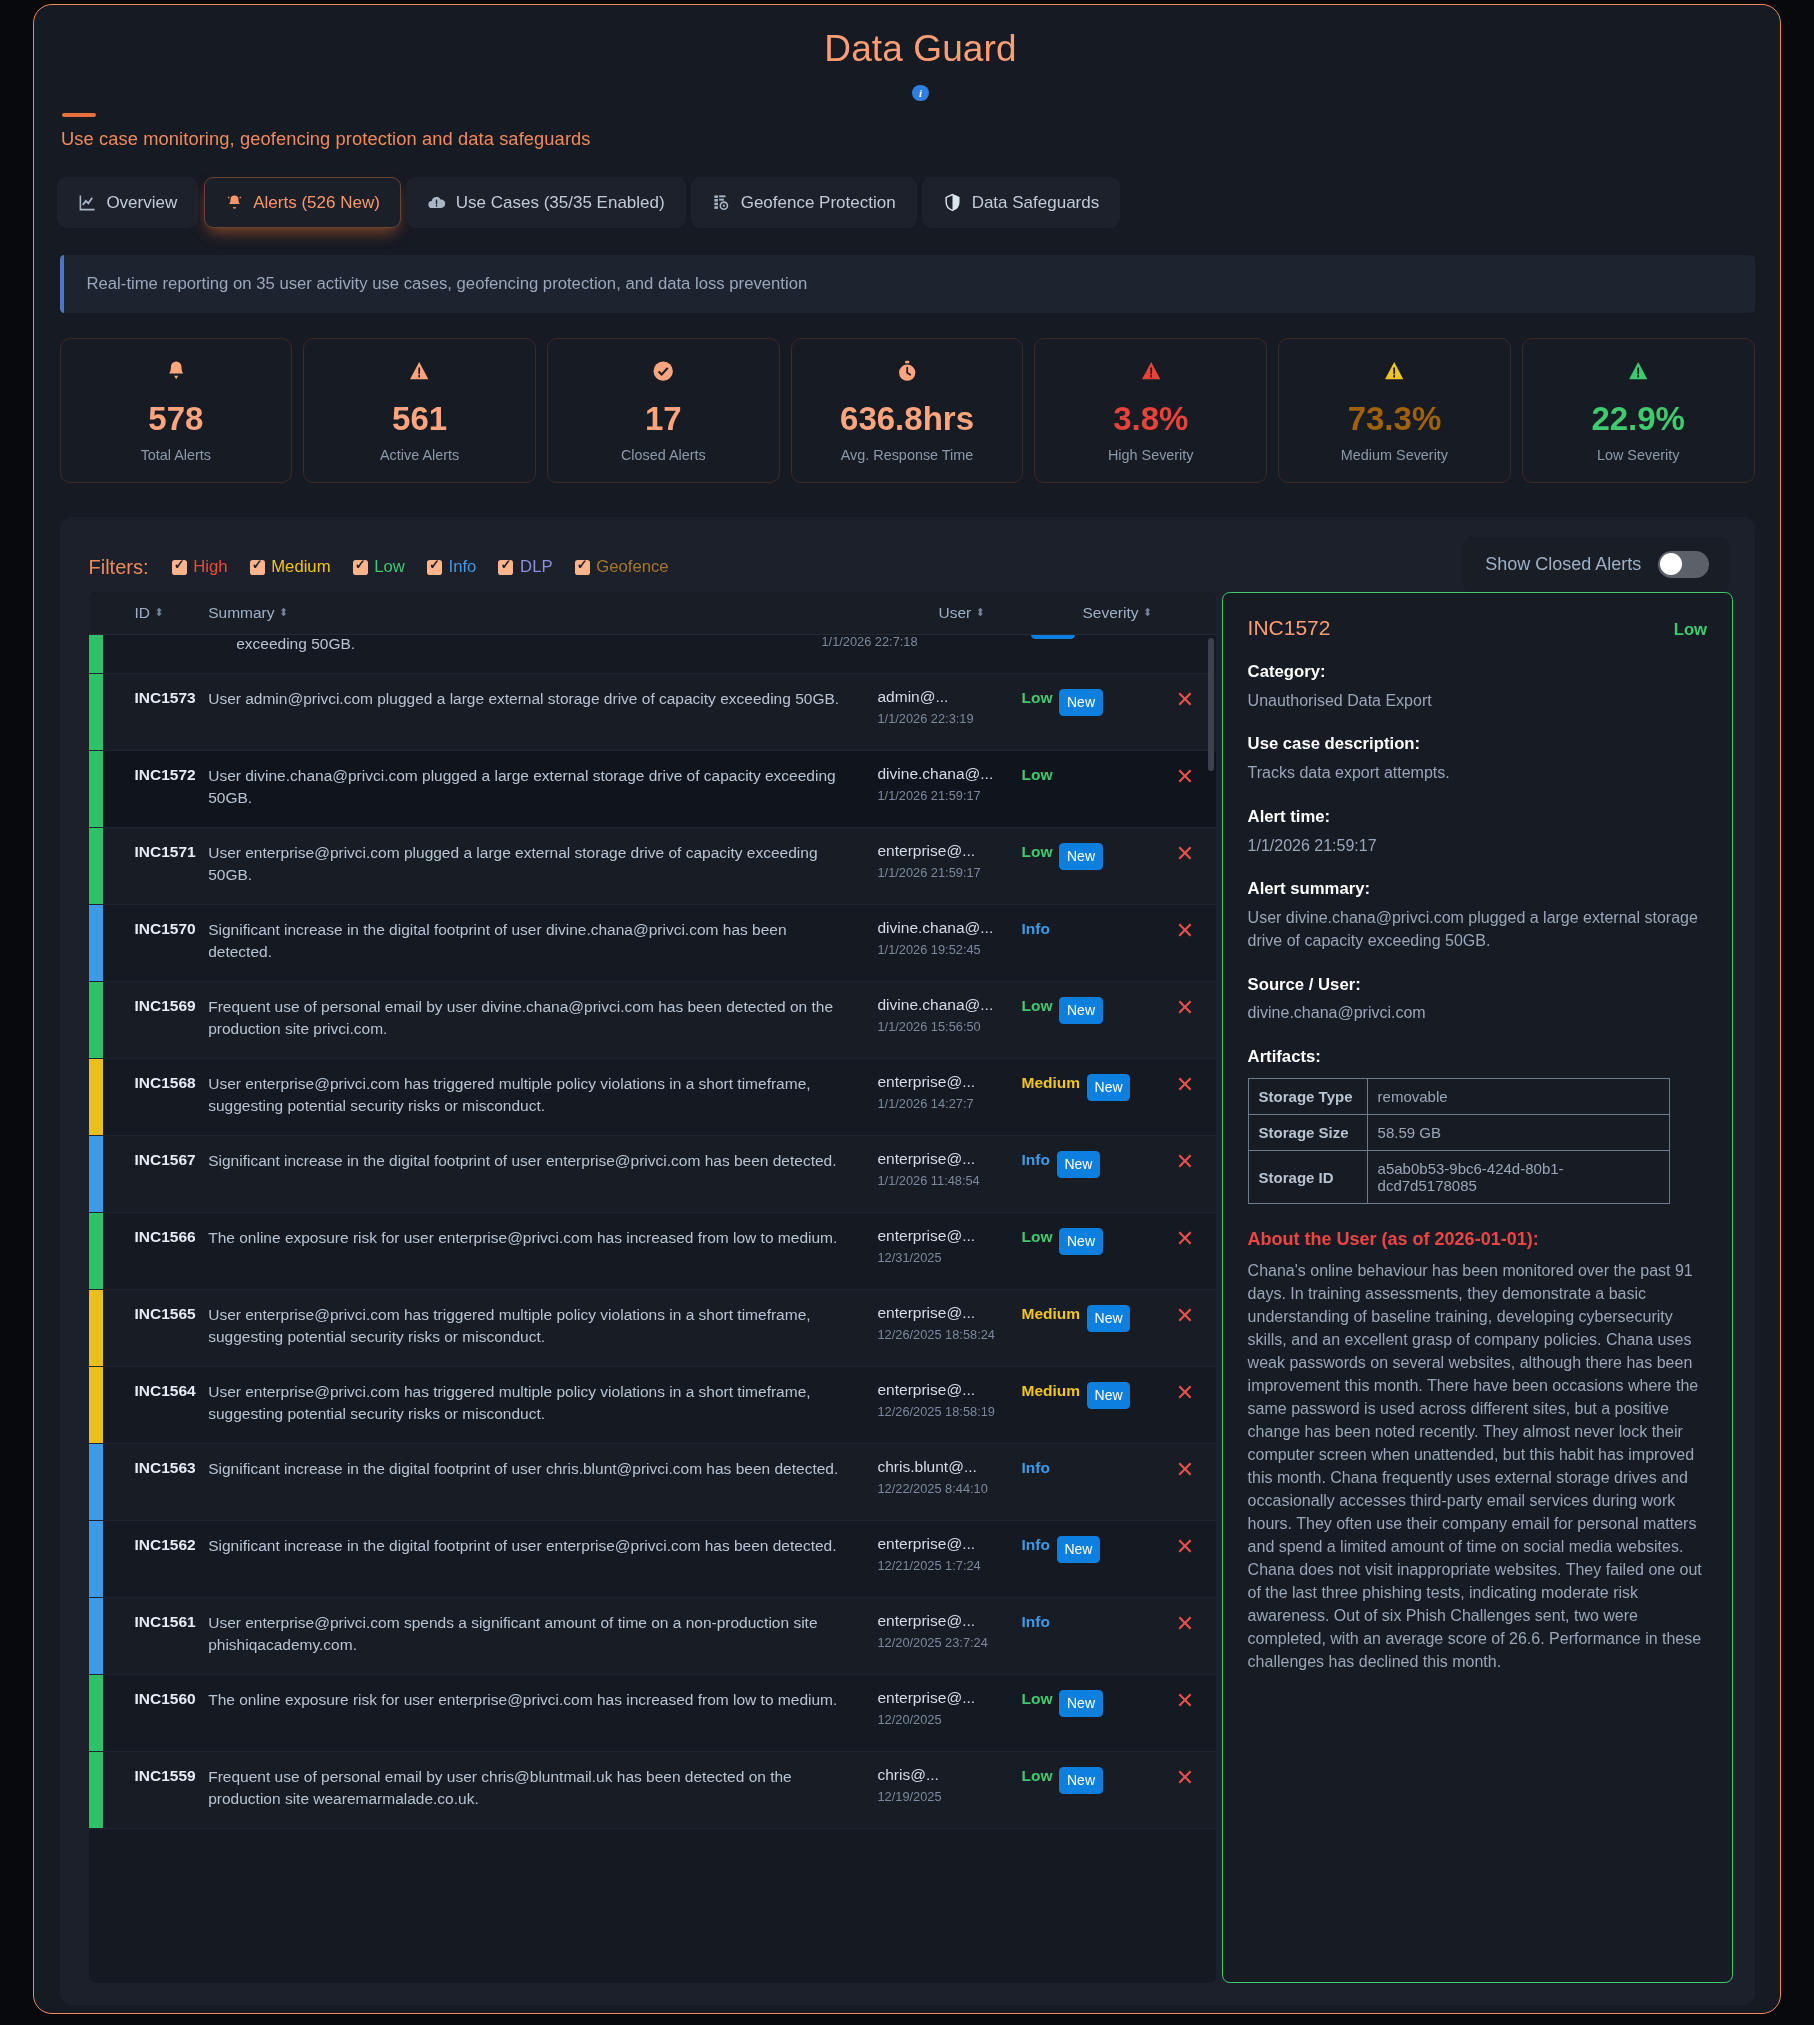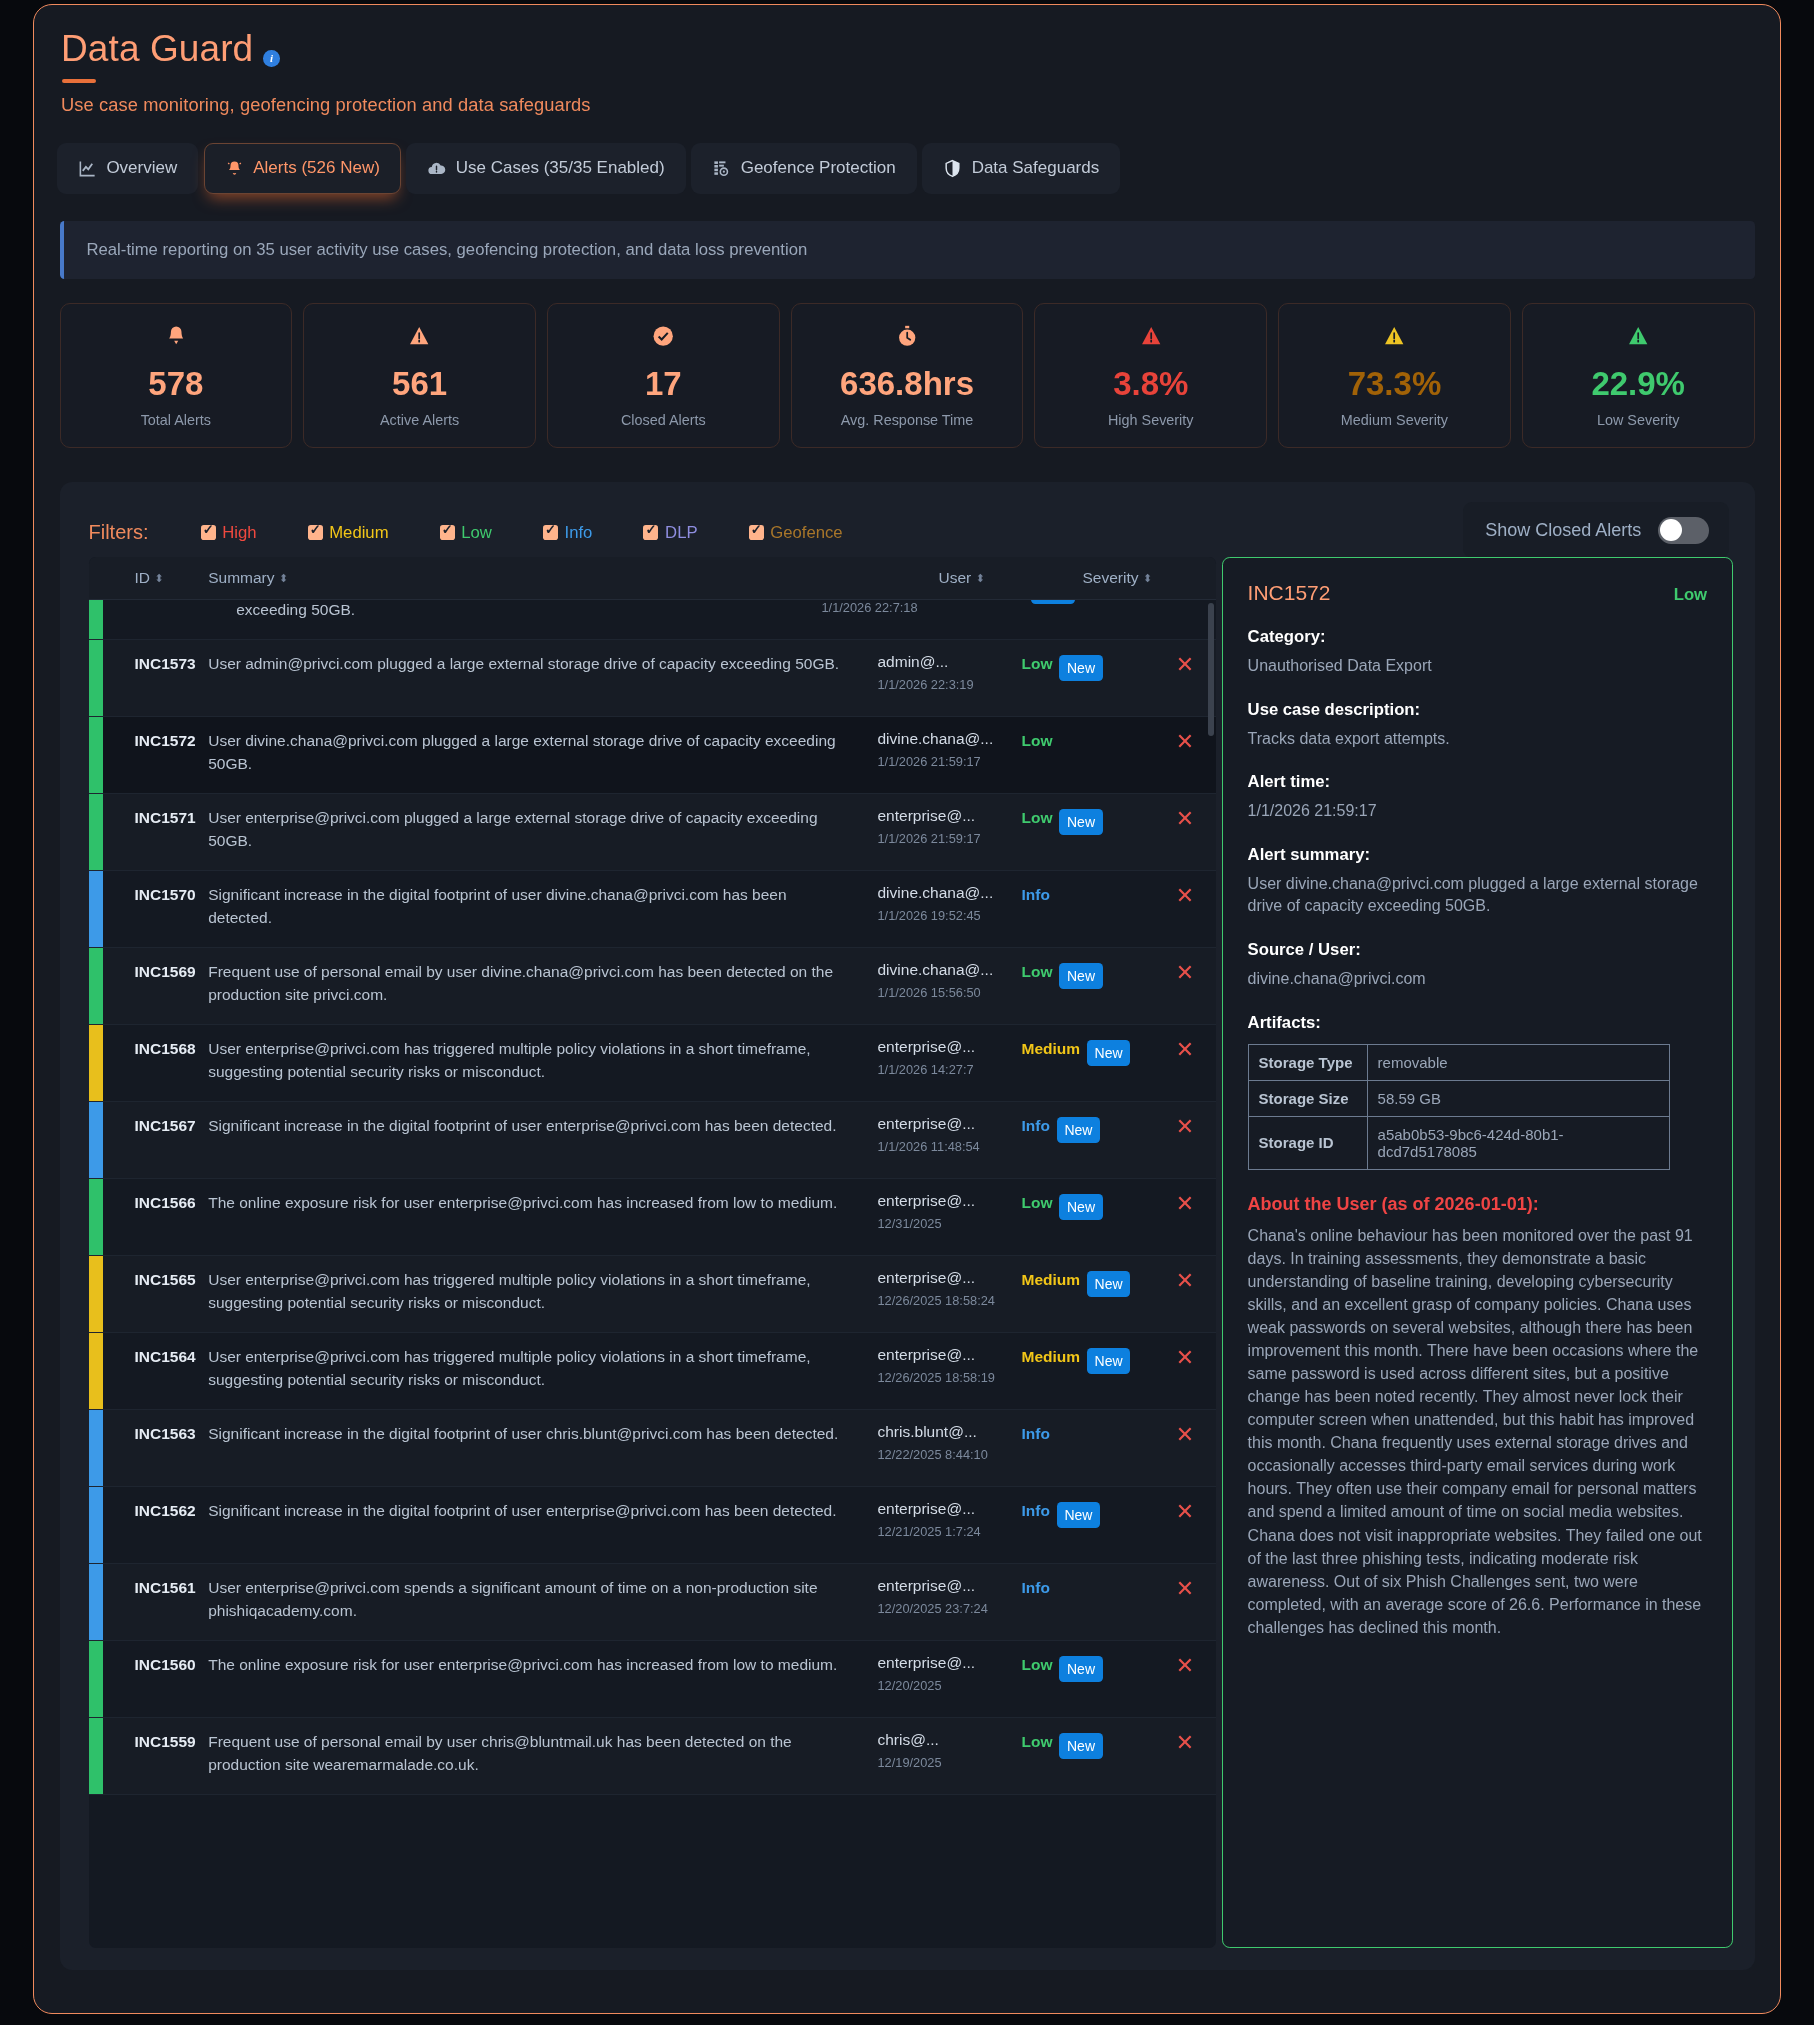--- a/index.html
+++ b/index.html
@@ -14,21 +14,21 @@
     left: 33px; top: 4.4px;
     width: 1748px; height: 2010px;
     background: #161a22;
     border: 1.7px solid #f08a5d;
     border-radius: 19px;
     overflow: hidden;
   }
 
   
   .hdr { padding: 24.4px 0 0 27px; }
-  .title-row { display: flex; align-items: flex-end; gap: 10px; }
+  .title-row { display: flex; align-items: center; gap: 10px; flex-direction: column; }
   .title {
     font-size: 37px; font-weight: 400; color: #ff9e75;
     letter-spacing: 0.1px; line-height: 1;
   }
   .info-dot {
     width: 16.7px; height: 16.7px; border-radius: 50%;
     background: #2f7fe0; color: #fff; font-size: 11px;
     font-weight: bold; display: flex; align-items: center;
     justify-content: center; margin-top: 7.8px; font-style: italic;
     font-family: "Liberation Serif", serif;
@@ -84,21 +84,21 @@
   
   .panel {
     margin: 34px 25.5px 0 25.5px;
     background: #1b202a;
     border-radius: 12.2px;
     height: 1488px;
     position: relative;
   }
   .filters-row {
     display: flex; align-items: center;
-    padding: 25.5px 0 0 29px; height: 75px; gap: 29px;
+    padding: 25.5px 0 0 29px; height: 75px;
   }
   .filters-label { font-size: 20px; color: #f08a5d; margin-right: 23px; }
   .filt { display: flex; align-items: center; gap: 6.7px; margin-right: 22px; cursor: pointer; }
   .chk {
     width: 15px; height: 15px; border-radius: 2.8px;
     background: #ffb48c; position: relative; flex: 0 0 auto;
   }
   .chk::after {
     content: "✓"; position: absolute; left: 2.2px; top: -2.8px;
     font-size: 13.3px; color: #1b202a; font-weight: bold;

